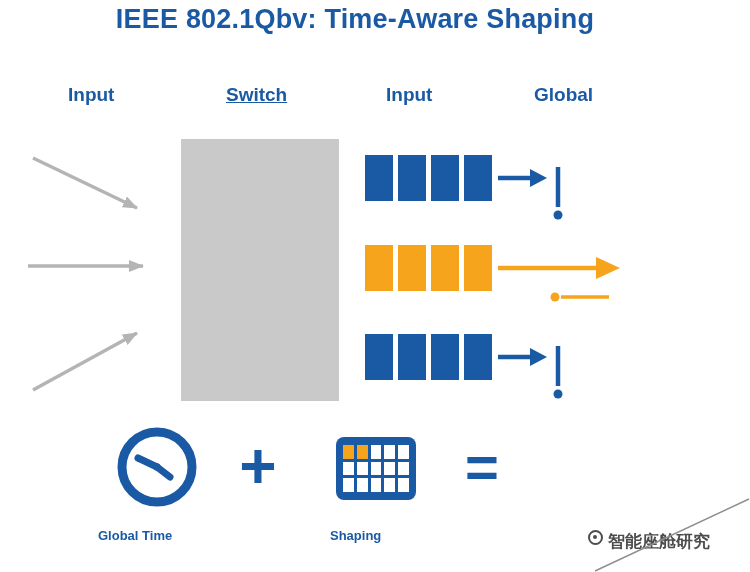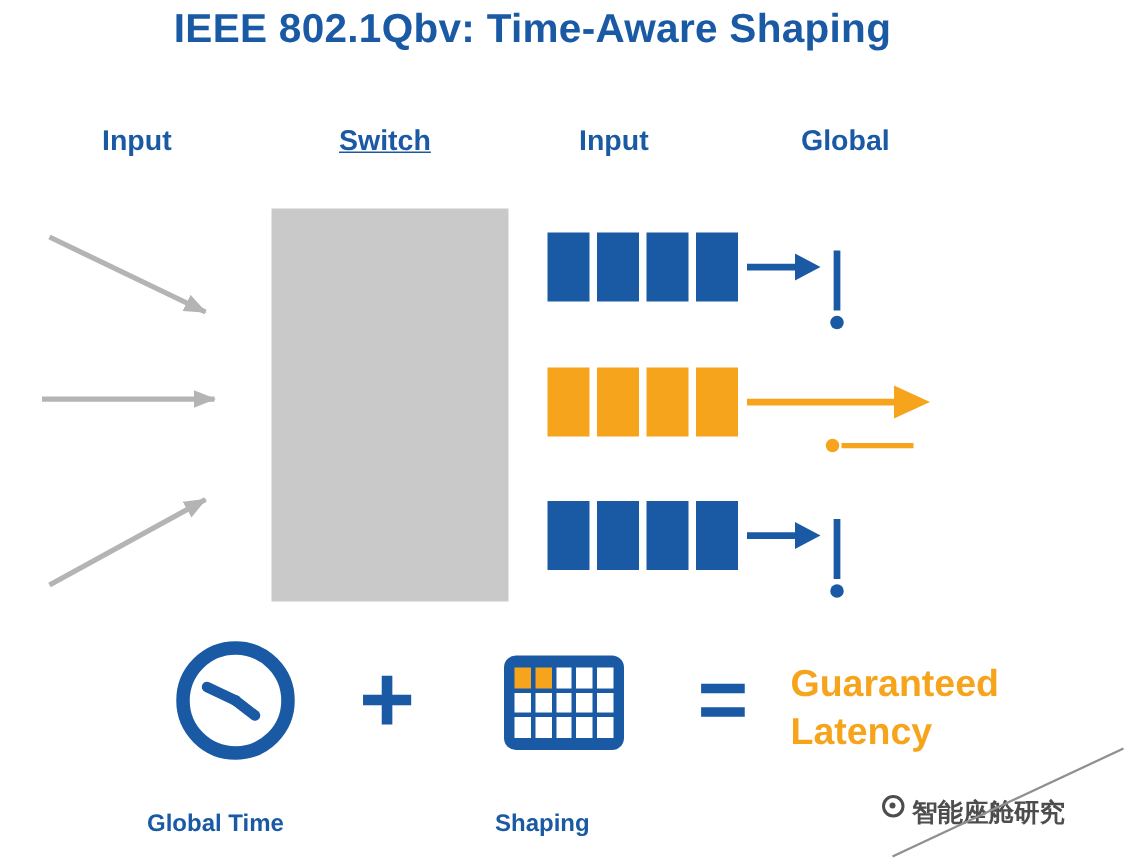--- a/index.html
+++ b/index.html
@@ -49,21 +49,21 @@
     background:var(--blue);border-radius:8px;box-sizing:border-box;padding:8px 7px;
   }
   .tablet-grid{display:grid;grid-template-columns:repeat(5,1fr);grid-auto-rows:1fr;gap:3px;height:100%;}
   .gcell{background:#ffffff;}
   .gcell.on{background:var(--orange);}
   .result{
     position:absolute;left:527px;top:440px;color:var(--orange);
     font-size:25px;font-weight:bold;line-height:32px;
   }
   .bottom-label{
-    position:absolute;top:541px;font-size:16px;font-weight:bold;color:var(--blue);
+    position:absolute;top:528px;font-size:13px;font-weight:bold;color:var(--blue);
   }
   .lbl-globaltime{left:98px;} .lbl-schedule{left:330px;}
 
   
   .watermark{
     position:absolute;left:588px;top:530px;display:flex;gap:5px;
     color:#4d4d4d;font-size:17px;font-weight:bold;
     text-shadow:0 0 2px #fff,0 0 2px #fff;
   }
   .wm-logo{
@@ -183,24 +183,20 @@
         <div class="gcell"></div>
         <div class="gcell"></div>
         <div class="gcell"></div>
         <div class="gcell"></div>
         <div class="gcell"></div>
       </div>
   </div>
 
   <div class="op op-equals">=</div>
 
-  <div class="result">
-    <div>Guaranteed</div>
-    <div>Latency</div>
-  </div>
 
   <div class="bottom-label lbl-globaltime">Global Time</div>
   <div class="bottom-label lbl-schedule">Shaping</div>
 
   <div class="watermark">
     <span class="wm-logo"></span>
     <span>智能座舱研究</span>
   </div>
 
   <svg class="crease" width="157" height="75">

